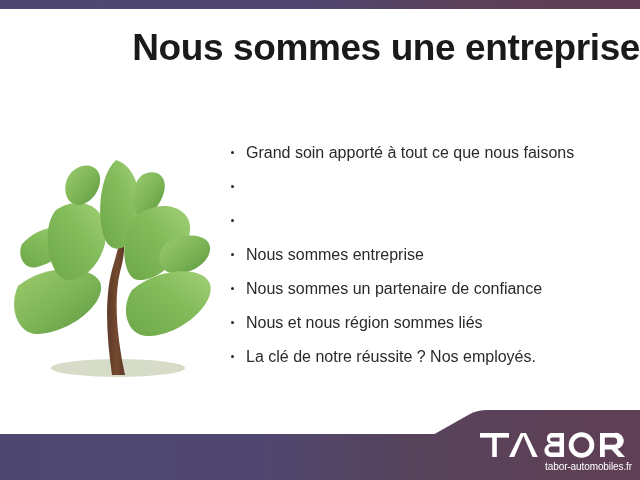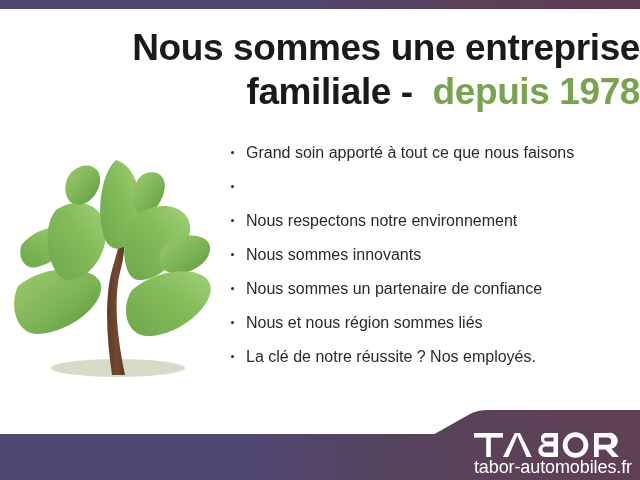--- a/index.html
+++ b/index.html
@@ -131,36 +131,35 @@
     height: 28px;
   }
   .brand svg {
     display: block;
     height: 28px;
     width: 152px;
   }
   .brand-url {
     display: block;
     margin-top: 1px;
-    font-size: 18px;
+    font-size: 10px;
     line-height: 14px;
     color: #ffffff;
     letter-spacing: -0.1px;
   }
 </style>
 </head>
 <body>
 
 <div id="slide">
 
   <div class="top-bar"></div>
 
   <div class="headline">
     <span class="line">Nous sommes une entreprise</span>
-    <span class="line"><span class="dash">familiale -</span>&nbsp; <span class="accent">depuis 1978</span></span>
   </div>
 
   <div class="tree-art">
     <svg viewBox="0 0 220 240" xmlns="http://www.w3.org/2000/svg">
       <defs>
         <linearGradient id="lg1" x1="0" y1="0" x2="1" y2="1">
           <stop offset="0%" stop-color="#9ccb6e"></stop>
           <stop offset="55%" stop-color="#7cb455"></stop>
           <stop offset="100%" stop-color="#5d9940"></stop>
         </linearGradient>
@@ -200,22 +199,22 @@
         <path d="M160 92 C 182 80, 204 86, 202 100 C 200 116, 176 128, 160 122 C 148 117, 149 98, 160 92 Z" fill="url(#lg1)"></path>
 
         <path d="M124 140 C 152 116, 196 116, 202 134 C 208 154, 172 186, 140 186 C 118 186, 112 158, 124 140 Z" fill="url(#lg2)"></path>
       </g>
     </svg>
   </div>
 
   <ul class="bullets">
     <li><span class="dot"></span><span>Grand soin apporté à tout ce que nous faisons</span></li>
     <li><span class="dot"></span></li>
-    <li><span class="dot"></span><span>Nous respectons notre environnement</span></li>
-    <li><span class="dot"></span><span>Nous sommes innovants</span></li>
+    <li><span class="dot"></span></li>
+    <li><span class="dot"></span><span>Nous sommes entreprise</span></li>
     <li><span class="dot"></span><span>Nous sommes un partenaire de confiance</span></li>
     <li><span class="dot"></span><span>Nous et nous région sommes liés</span></li>
     <li><span class="dot"></span><span>La clé de notre réussite ? Nos employés.</span></li>
   </ul>
 
   <div class="bottom-bar"></div>
 
   <div class="logo-panel">
     <svg viewBox="0 0 225 75" xmlns="http://www.w3.org/2000/svg">
       <defs>

